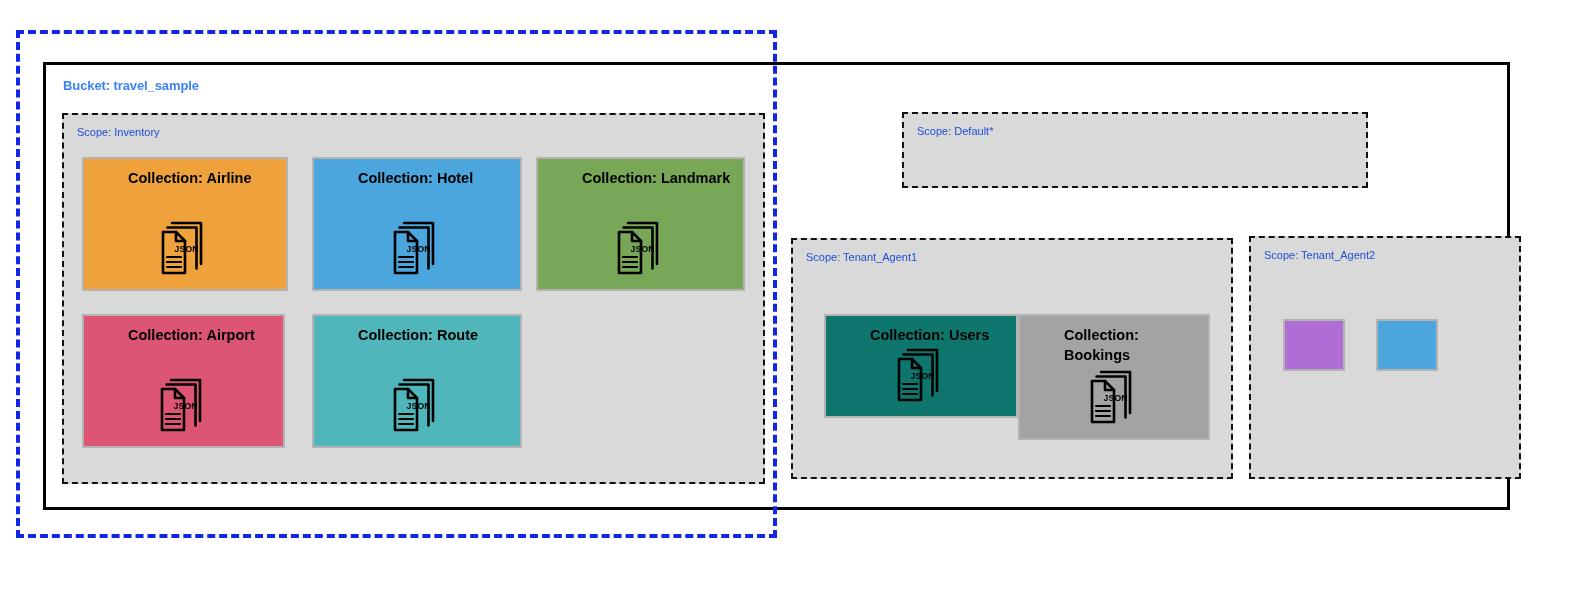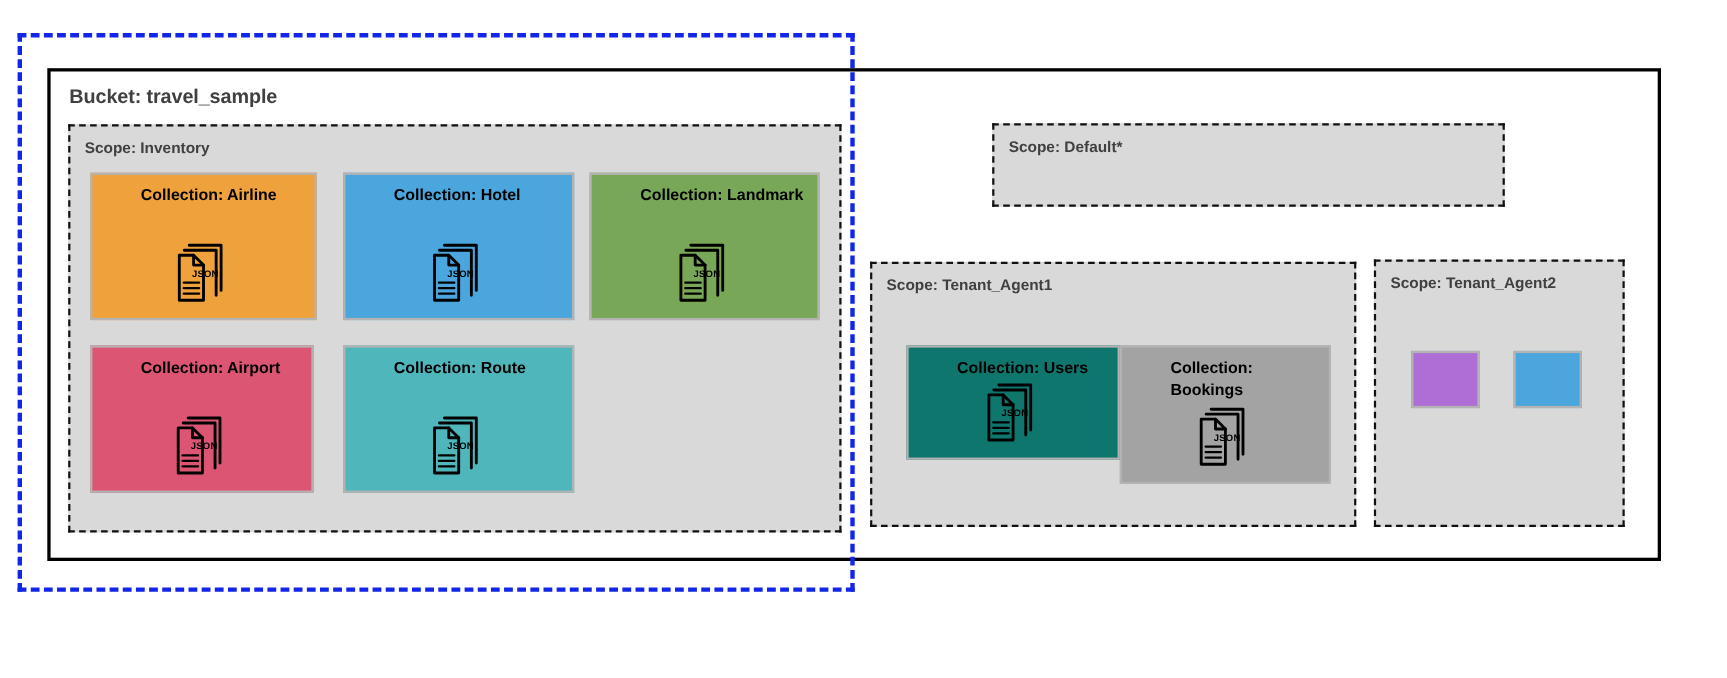--- a/index.html
+++ b/index.html
@@ -43,49 +43,49 @@
     height: 448px;
     border: 3px solid #000000;
     box-sizing: border-box;
     background: #ffffff;
     z-index: 2;
   }
   .bucket-title {
     position: absolute;
     left: 17px;
     top: 13px;
-    font-size: 18px;
+    font-size: 13px;
     font-weight: bold;
-    color: #404040;
+    color: #3b82f6;
     letter-spacing: -0.1px;
     white-space: nowrap;
   }
 
   
   .scope {
     position: absolute;
     background: #d9d9d9;
     border: 2px dashed #111111;
     box-sizing: border-box;
     z-index: 3;
   }
   .scope-title {
     position: absolute;
     left: 13px;
     top: 11px;
-    font-size: 14px;
-    font-weight: bold;
-    color: #404040;
+    font-size: 11px;
+    font-weight: normal;
+    color: #1d4ed8;
     white-space: nowrap;
   }
 
   #scope-inventory { left: 62px;  top: 113px; width: 703px; height: 371px; }
   #scope-default   { left: 902px; top: 112px; width: 466px; height: 76px;  }
   #scope-tenant1   { left: 791px; top: 238px; width: 442px; height: 241px; }
-  #scope-tenant2   { left: 1249px;top: 236px; width: 228px; height: 243px; }
+  #scope-tenant2   { left: 1249px;top: 236px; width: 272px; height: 243px; }
 
   
   .collection {
     position: absolute;
     border: 2px solid #b3b3b3;
     box-sizing: border-box;
     z-index: 4;
     overflow: hidden;
   }
   .collection-label {

